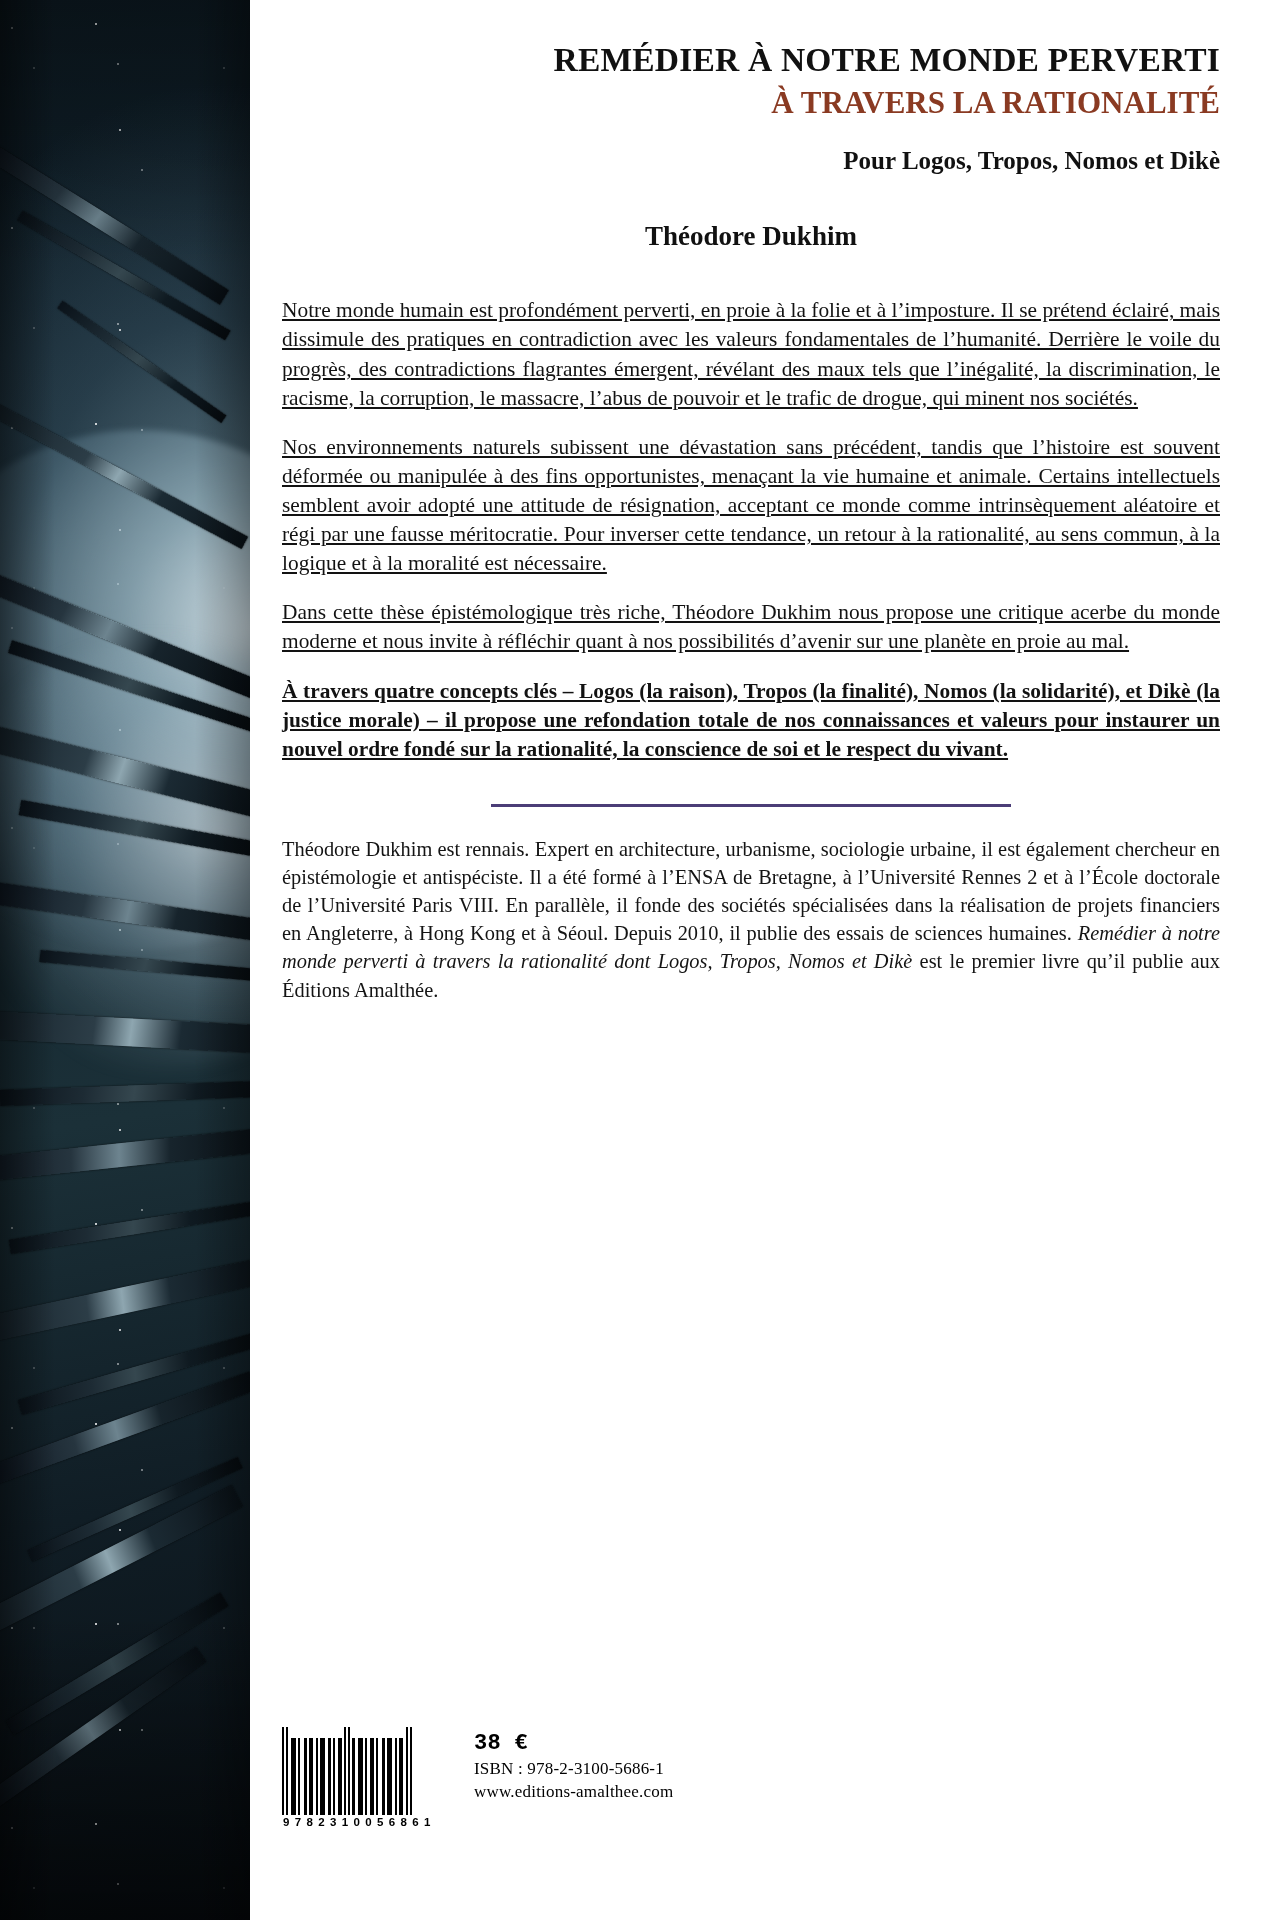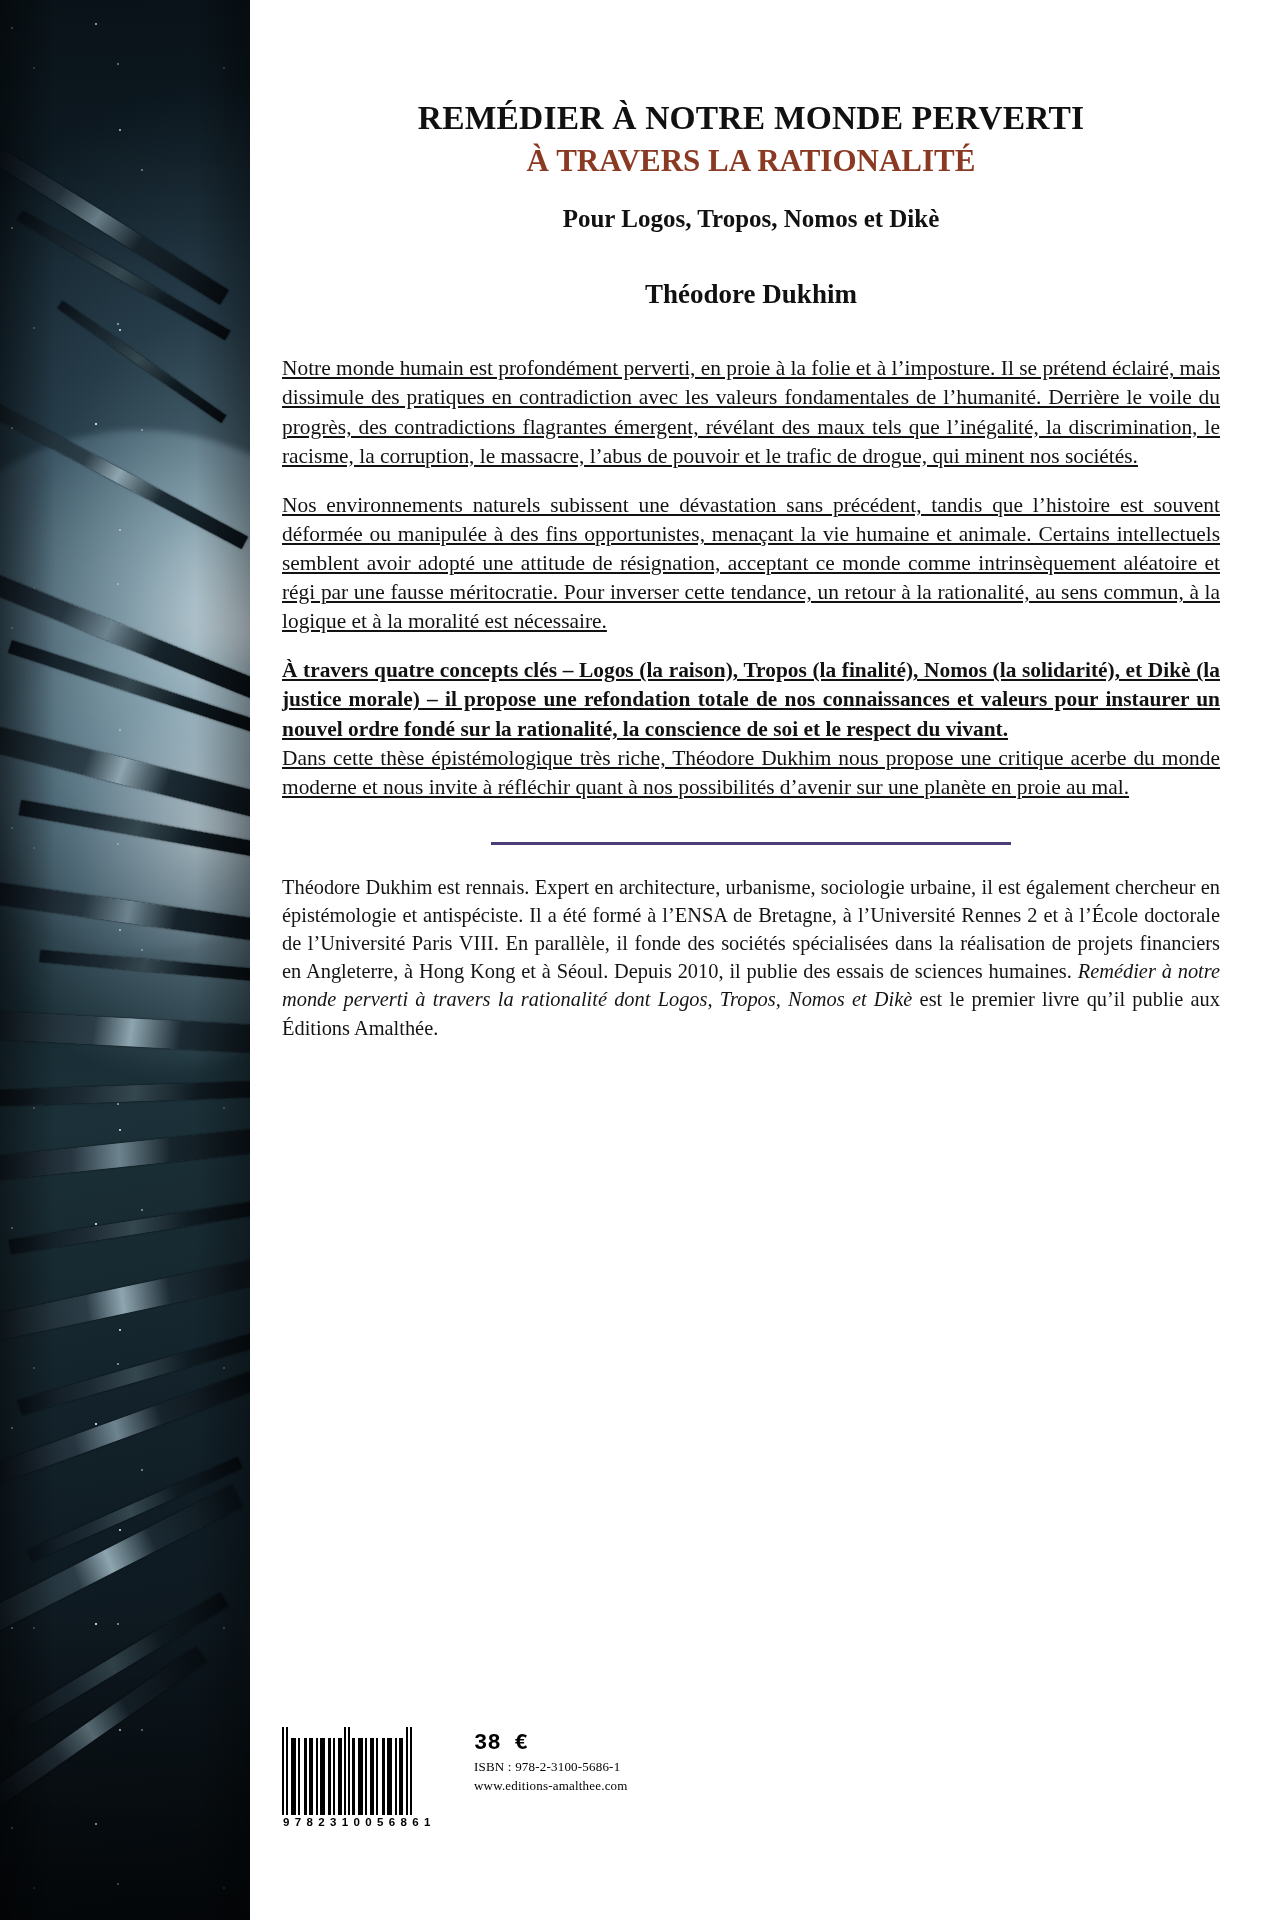--- a/index.html
+++ b/index.html
@@ -103,21 +103,21 @@
     height: 1920px;
     background: #ffffff;
   }
   .content {
     position: absolute;
     left: 32px;
     right: 61px;
     top: 0;
   }
 
-  .title-block { padding-top: 98px; text-align: center; }
+  .title-block { padding-top: 40px; text-align: right; }
 
   .title-main {
     font-family: "Liberation Serif", serif;
     font-weight: bold;
     font-size: 33.5px;
     letter-spacing: .2px;
     color: #111111;
     line-height: 1.18;
     white-space: nowrap;
   }
@@ -226,21 +226,21 @@
   }
   .price {
     font-family: Liberation Mono, monospace;
     font-weight: bold;
     font-size: 22px;
     color: #000;
     letter-spacing: .3px;
   }
   .isbn, .web {
     font-family: "Liberation Serif", serif;
-    font-size: 13px;
+    font-size: 17px;
     color: #000;
     letter-spacing: .2px;
     margin-top: 3px;
   }
 </style>
 </head>
 <body>
 
 <div class="cover">
 
@@ -282,22 +282,22 @@
         <div class="title-main">REMÉDIER À NOTRE MONDE PERVERTI</div>
         <div class="title-sub">À TRAVERS LA RATIONALITÉ</div>
         <div class="title-third">Pour Logos, Tropos, Nomos et Dikè</div>
       </div>
 
       <div class="author">Théodore Dukhim</div>
 
       <div class="body-block">
         <p class="para">Notre monde humain est profondément perverti, en proie à la folie et à l’imposture. Il se prétend éclairé, mais dissimule des pratiques en contradiction avec les valeurs fondamentales de l’humanité. Derrière le voile du progrès, des contradictions flagrantes émergent, révélant des maux tels que l’inégalité, la discrimination, le racisme, la corruption, le massacre, l’abus de pouvoir et le trafic de drogue, qui minent nos sociétés.</p>
         <p class="para">Nos environnements naturels subissent une dévastation sans précédent, tandis que l’histoire est souvent déformée ou manipulée à des fins opportunistes, menaçant la vie humaine et animale. Certains intellectuels semblent avoir adopté une attitude de résignation, acceptant ce monde comme intrinsèquement aléatoire et régi par une fausse méritocratie. Pour inverser cette tendance, un retour à la rationalité, au sens commun, à la logique et à la moralité est nécessaire.</p>
+        <p class="para">Dans cette thèse épistémologique très riche, Théodore Dukhim nous propose une critique acerbe du monde moderne et nous invite à réfléchir quant à nos possibilités d’avenir sur une planète en proie au mal.</p>
         <p class="para bold">À travers quatre concepts clés – Logos (la raison), Tropos (la finalité), Nomos (la solidarité), et Dikè (la justice morale) – il propose une refondation totale de nos connaissances et valeurs pour instaurer un nouvel ordre fondé sur la rationalité, la conscience de soi et le respect du vivant.</p>
-        <p class="para">Dans cette thèse épistémologique très riche, Théodore Dukhim nous propose une critique acerbe du monde moderne et nous invite à réfléchir quant à nos possibilités d’avenir sur une planète en proie au mal.</p>
       </div>
 
       <div class="divider-wrap">
         <div class="divider"></div>
       </div>
 
       <p class="bio"><span>Théodore Dukhim est rennais. Expert en architecture, urbanisme, sociologie urbaine, il est également chercheur en épistémologie et antispéciste. Il a été formé à l’ENSA de Bretagne, à l’Université Rennes 2 et à l’École doctorale de l’Université Paris VIII. En parallèle, il fonde des sociétés spécialisées dans la réalisation de projets financiers en Angleterre, à Hong Kong et à Séoul. Depuis 2010, il publie des essais de sciences humaines. </span><span class="it">Remédier à notre monde perverti à travers la rationalité dont Logos, Tropos, Nomos et Dikè</span><span> est le premier livre qu’il publie aux Éditions Amalthée.</span></p>
 
     </div>
 

